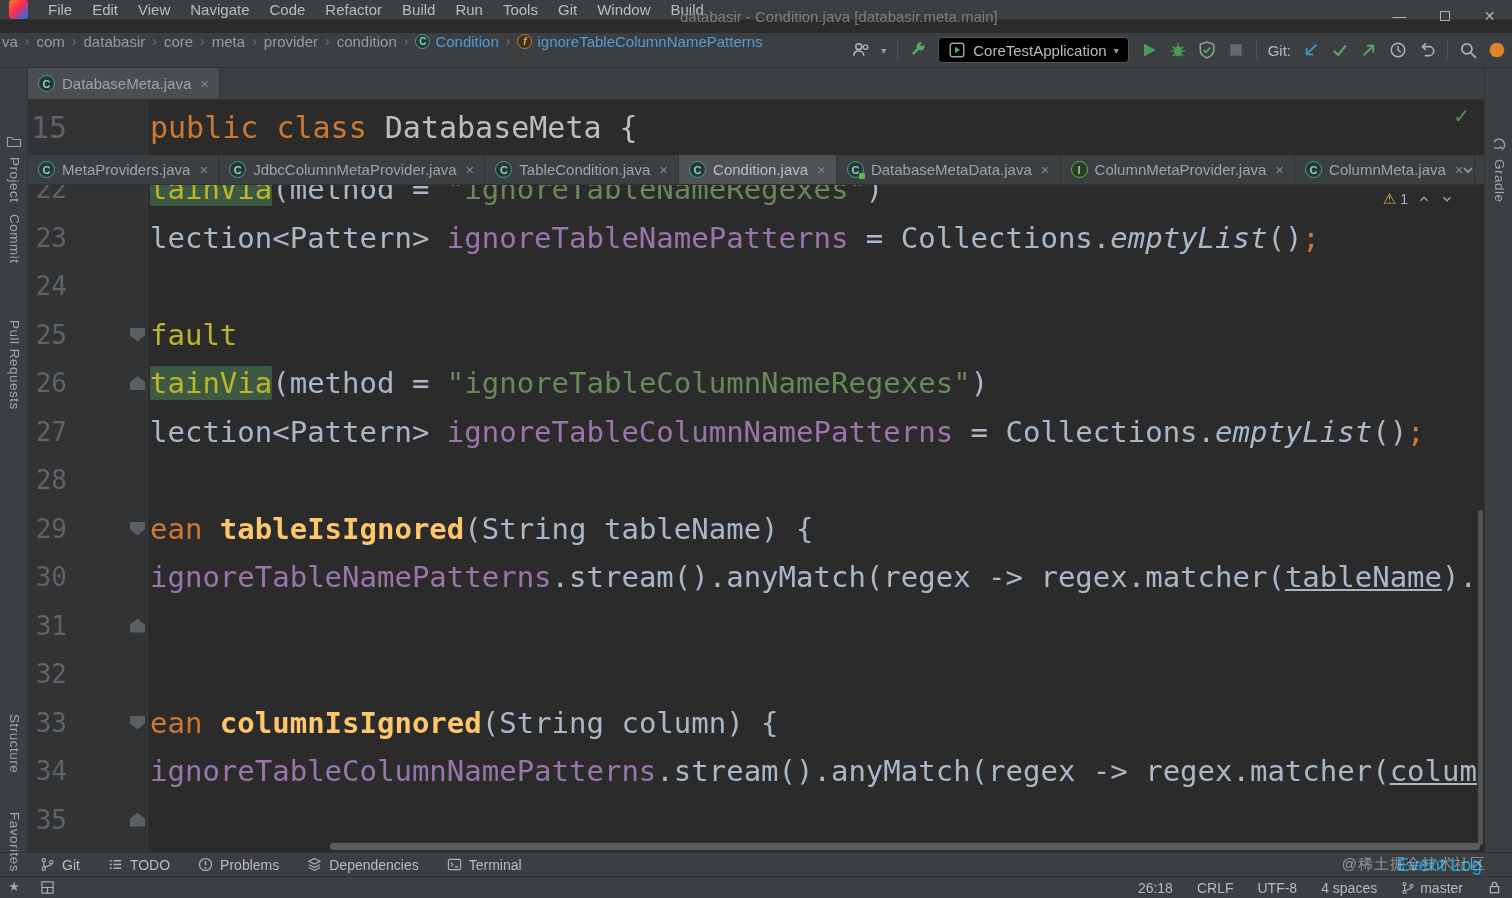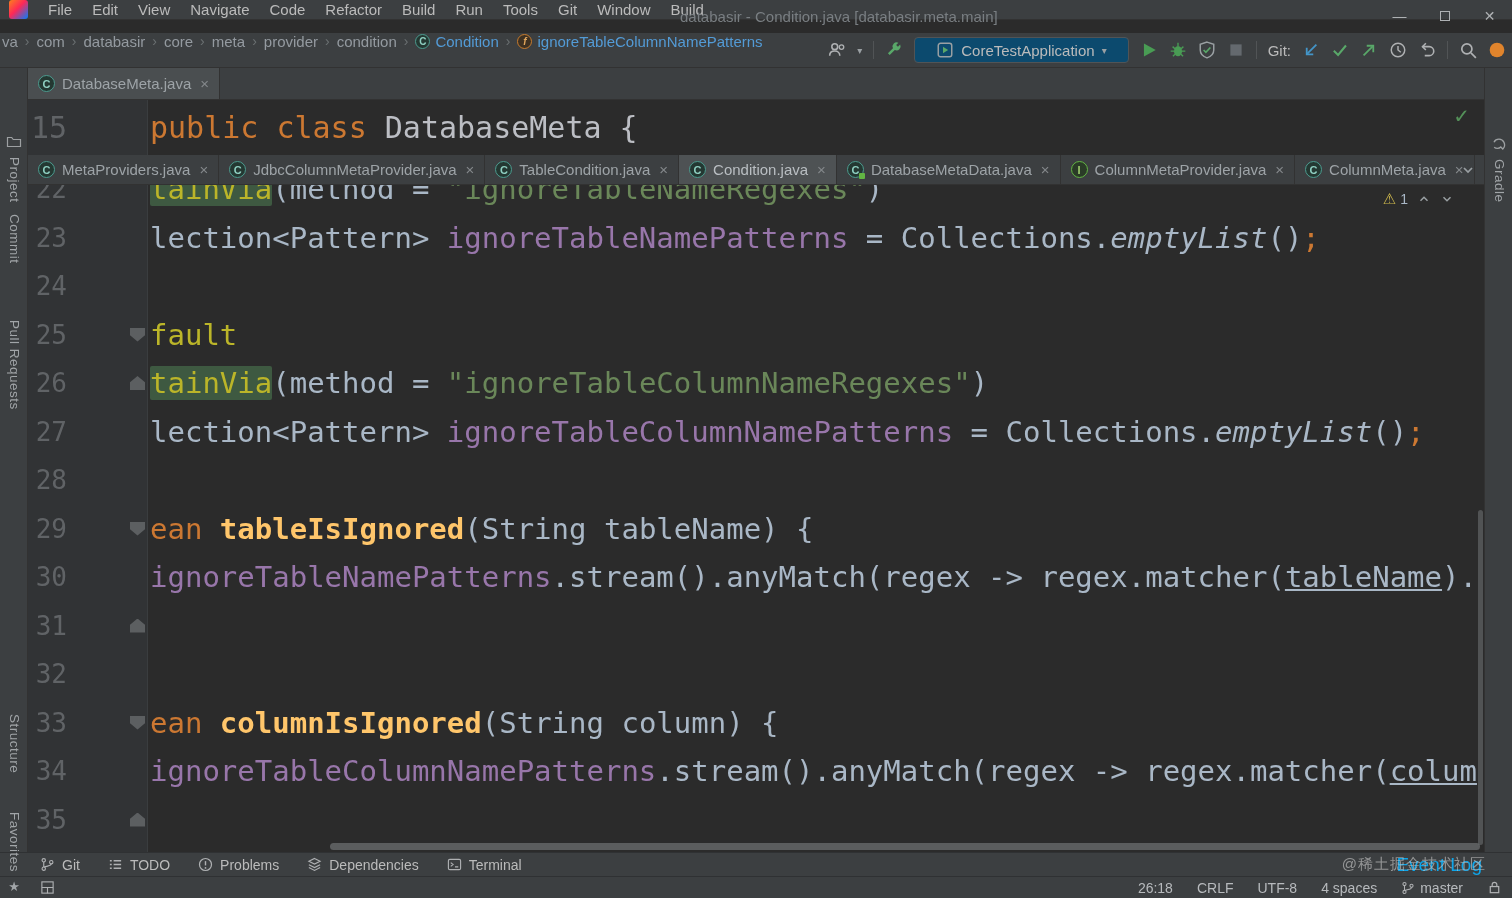--- a/index.html
+++ b/index.html
@@ -25,22 +25,22 @@
             border-bottom:1px solid #323232; }
   .crumbs { position:absolute; left:2px; top:0; height:100%; display:flex; align-items:flex-start; gap:7px;
             font-size:15px; }
   .crumb { color:#949aa0; cursor:default; display:flex; align-items:center; gap:5px; }
   .crumb-sep { color:#6b7072; font-size:14px; }
   .crumb-hl { color:#539bd6; }
   .nav-right { position:absolute; right:6px; top:0; height:100%; display:flex; align-items:center; gap:11px; }
   .nsep { width:1px; height:18px; background:#515456; }
   .icn { display:inline-flex; width:18px; height:18px; }
   .icn svg { width:100%; height:100%; }
-  .runpill { display:flex; align-items:center; gap:7px; height:26px; padding:0 21px;
-             background:#0c4a6e; border:1px solid #515456; border-radius:4px; }
+  .runpill { display:flex; align-items:center; gap:7px; height:26px; padding:0 9px;
+             background:#000000; border:1px solid #515456; border-radius:4px; }
   .runpill .lbl { font-size:15px; color:#bbbbbb; }
   .drop { color:#9aa0a3; font-size:10px; }
   .gitlabel { font-size:15px; color:#bbbbbb; }
 
   
   .stripe { position:absolute; top:68px; bottom:46px; width:28px; background:#3c3f41; z-index:5; }
   .stripe-left { left:0; border-right:1px solid #323232; }
   .stripe-right { right:0; border-left:1px solid #323232; }
   .stripe-item { position:absolute; left:0; width:28px; display:flex; flex-direction:column;
                  align-items:center; gap:7px; cursor:default; }

